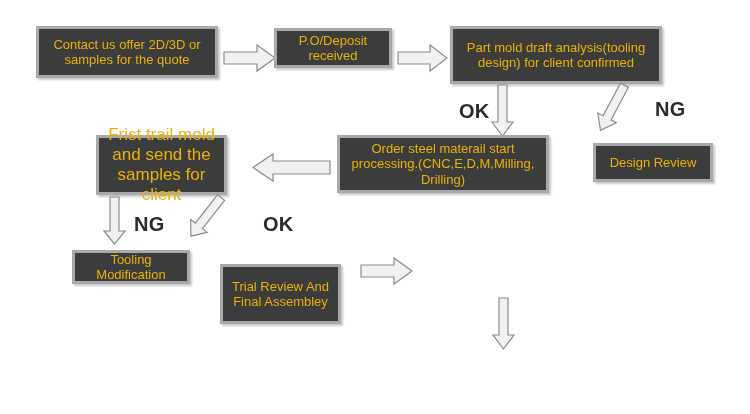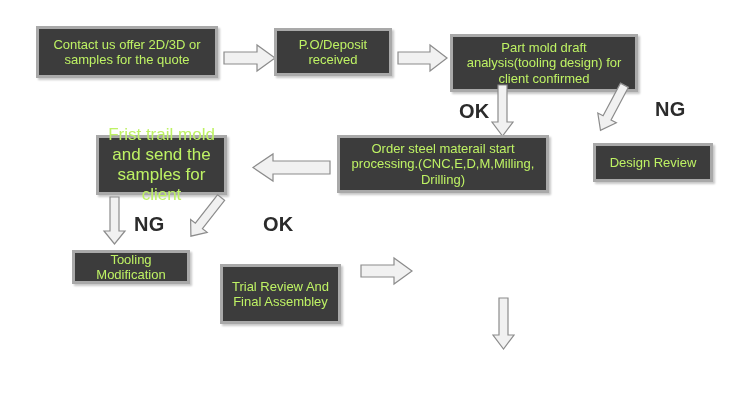--- a/index.html
+++ b/index.html
@@ -15,21 +15,21 @@
     width: 750px;
     height: 414px;
     background: #ffffff;
     overflow: hidden;
   }
   .node {
     position: absolute;
     box-sizing: border-box;
     background: #3c3c3c;
     border: 3px solid #a9a9a9;
-    color: #bef264;
+    color: #eab308;
     display: flex;
     align-items: center;
     justify-content: center;
     text-align: center;
     line-height: 1.18;
     font-size: 13px;
     padding: 2px 5px;
     box-shadow: 2px 2px 2px rgba(0,0,0,0.22);
   }
   .node-label {
@@ -65,31 +65,31 @@
   <div class="node" style="left:36px; top:26px; width:182px; height:52px; font-size:13px;">
     <span class="node-label">Contact us offer 2D/3D or samples for the quote</span>
   </div>
 
   <div class="arrow" style="left:224px; top:45px; width:52px; height:26px;">
     <svg width="52" height="26" viewBox="0 0 52 26">
       <polygon points="0,7 33,7 33,0 51,13 33,26 33,19 0,19"></polygon>
     </svg>
   </div>
 
-  <div class="node" style="left:274px; top:28px; width:118px; height:48px; font-size:13px;">
+  <div class="node" style="left:274px; top:28px; width:118px; height:40px; font-size:13px;">
     <span class="node-label">P.O/Deposit received</span>
   </div>
 
   <div class="arrow" style="left:398px; top:45px; width:50px; height:26px;">
     <svg width="50" height="26" viewBox="0 0 50 26">
       <polygon points="0,7 32,7 32,0 49,13 32,26 32,19 0,19"></polygon>
     </svg>
   </div>
 
-  <div class="node" style="left:450px; top:26px; width:188px; height:58px; font-size:13px;margin-top:8px;">
+  <div class="node" style="left:450px; top:26px; width:212px; height:58px; font-size:13px;">
     <span class="node-label">Part mold draft analysis(tooling design) for client confirmed</span>
   </div>
 
   <div class="edge-label" style="left:459px; top:100px;">OK</div>
 
   <div class="arrow" style="left:492px; top:85px; width:22px; height:52px;">
     <svg width="22" height="52" viewBox="0 0 22 52">
       <polygon points="6,0 15,0 15,37 21,37 10.5,51 0,37 6,37"></polygon>
     </svg>
   </div>

